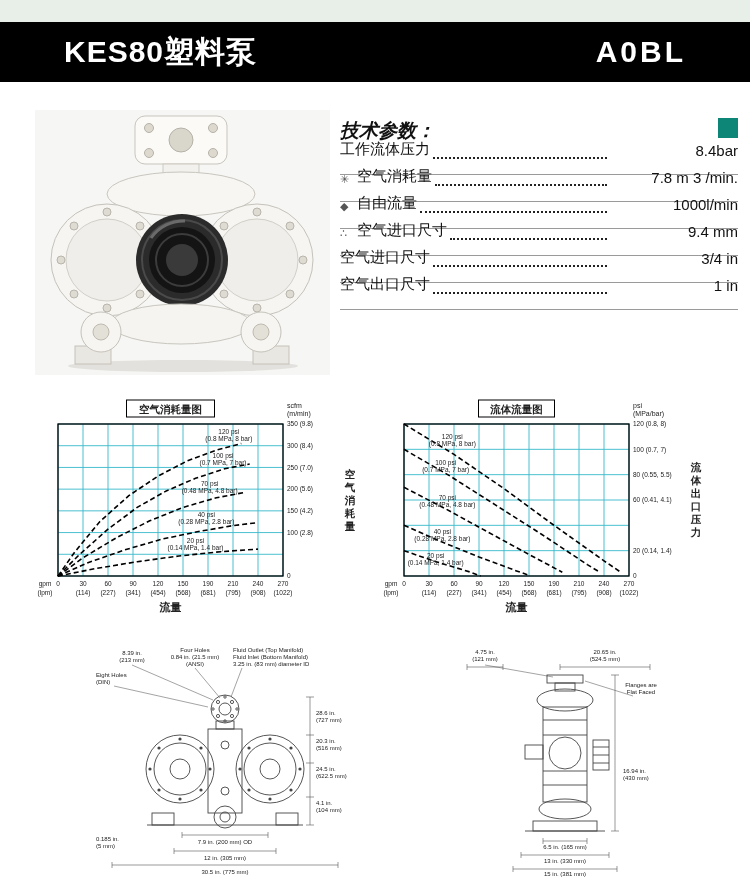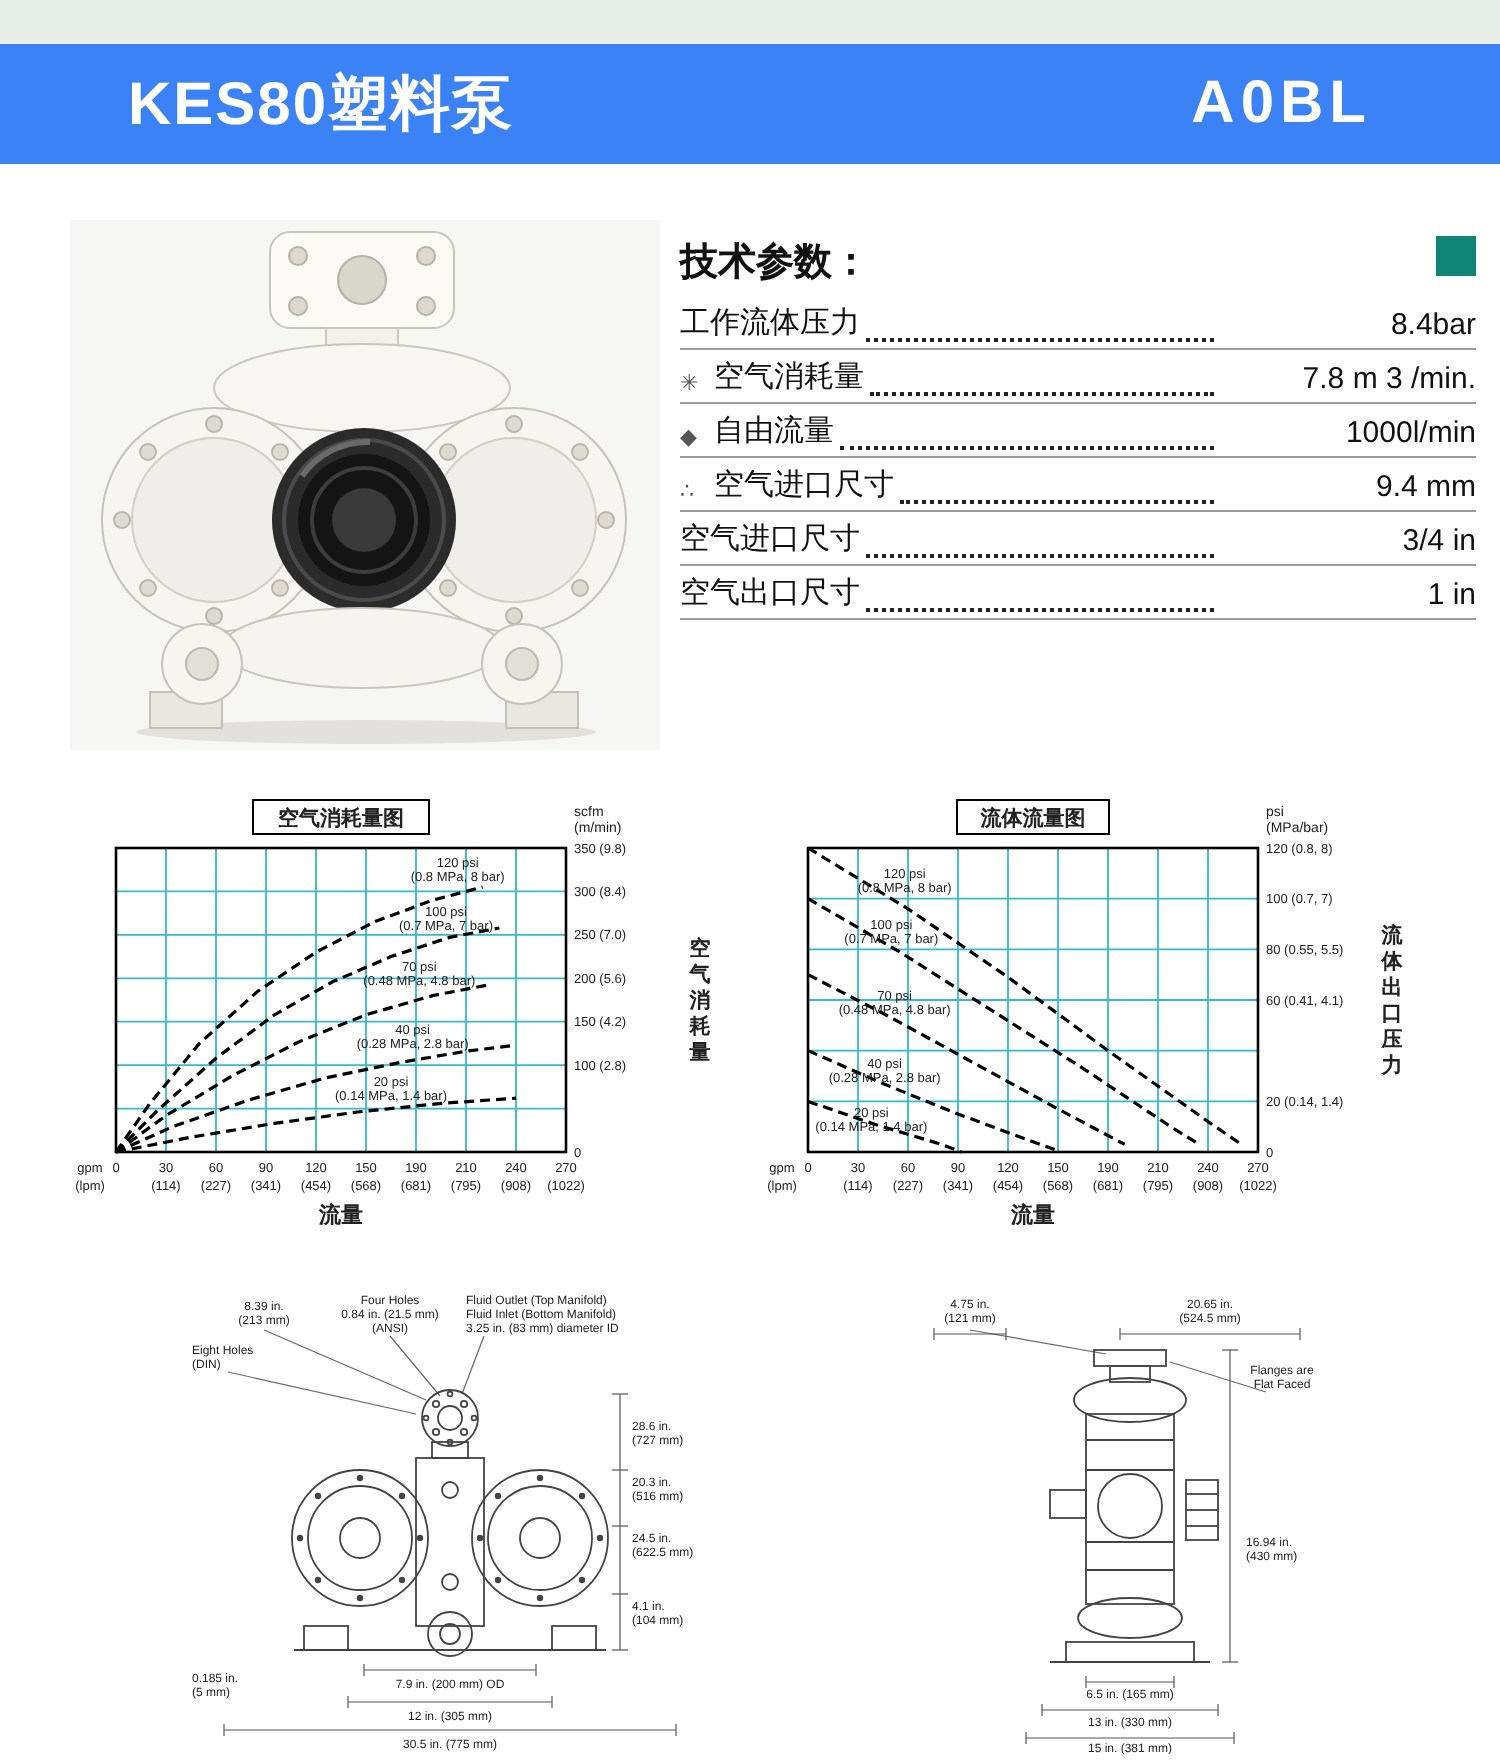--- a/index.html
+++ b/index.html
@@ -1,29 +1,29 @@
 <!DOCTYPE html>
 <html><head>
 <meta charset="utf-8">
 <style>
   html,body{margin:0;padding:0;}
   body{width:750px;height:882px;position:relative;background:#ffffff;font-family:"Liberation Sans",sans-serif;overflow:hidden;}
   .top-strip{position:absolute;top:0;left:0;width:750px;height:22px;background:#e7efe8;}
-  header{position:absolute;top:22px;left:0;width:750px;height:60px;background:#3b82f6;color:#fff;
+  header{position:absolute;top:22px;left:0;width:750px;height:60px;background:#000000;color:#fff;
          display:flex;align-items:center;justify-content:space-between;padding:0 64px;box-sizing:border-box;}
   .header-title{font-size:30px;font-weight:bold;letter-spacing:1px;}
   .header-code{font-size:30px;font-weight:bold;letter-spacing:3px;margin-left:43px;}
 
   .photo-wrap{position:absolute;left:35px;top:110px;width:295px;height:265px;}
 
   .specs{position:absolute;left:340px;top:118px;width:398px;}
-  .specs-heading-row{position:relative;height:30px;}
+  .specs-heading-row{position:relative;height:30px;font-style:italic;}
   .specs-heading{font-size:19px;font-weight:bold;color:#111;}
   .teal-square{position:absolute;right:0;top:0;width:20px;height:20px;background:#0d8577;}
-  .spec-row{display:flex;align-items:flex-end;height:27px;font-size:15px;color:#111;border-bottom:1px solid #9a9a9a;box-sizing:border-box;padding-bottom:3px;}
+  .spec-row{display:flex;align-items:flex-end;height:27px;font-size:15px;color:#111;border-bottom:1px solid #9a9a9a;box-sizing:border-box;padding-bottom:15px;}
   .spec-icon{width:17px;font-size:11px;color:#555;flex:0 0 auto;}
   .spec-label{white-space:nowrap;flex:0 0 auto;}
   .dots{flex:1 1 auto;margin:0 3px;border-bottom:2px dotted #222;height:12px;min-width:10px;}
   .spec-value{flex:0 0 128px;white-space:nowrap;text-align:right;}
 
   .chart{position:absolute;width:345px;height:222px;}
   .chart-left{left:28px;top:396px;}
   .chart-right{left:374px;top:396px;}
   .chart-svg{display:block;}
 

